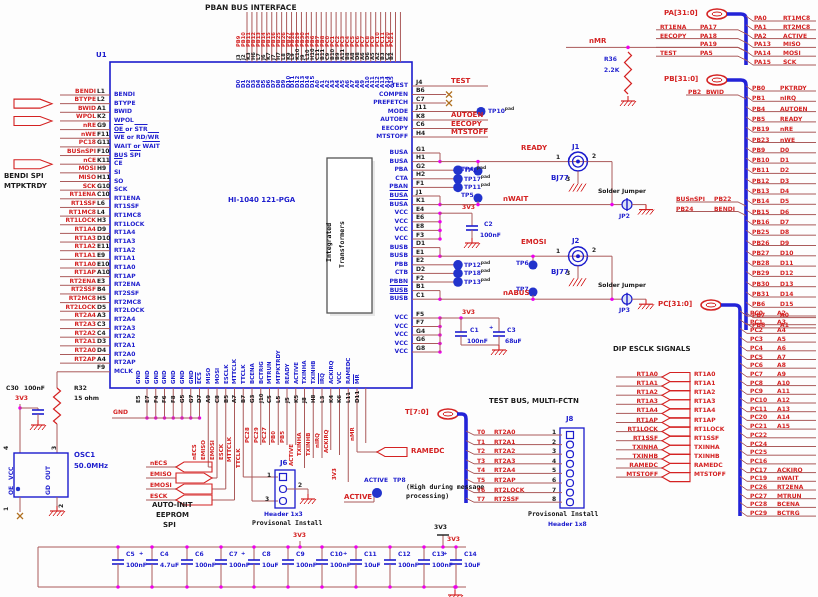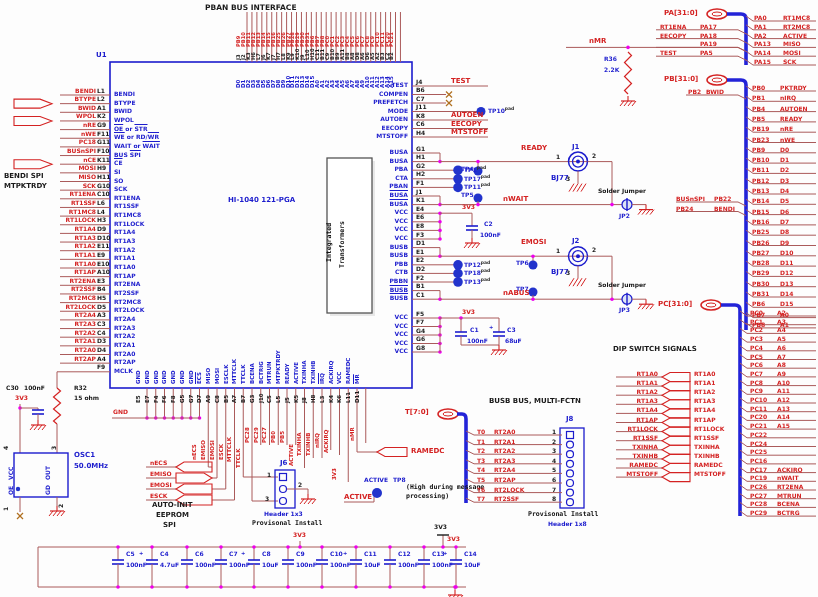--- a/index.html
+++ b/index.html
@@ -601,22 +601,22 @@
     <polygon points="662,458.9 670,454.4 690,454.4 690,463.4 670,463.4" fill="none" stroke="#d42222" stroke-width="1.1"></polygon>
     <line x1="616" y1="468" x2="662" y2="468" stroke="#aa5a5a" stroke-width="1"></line>
     <polygon points="662,468 670,463.5 690,463.5 690,472.5 670,472.5" fill="none" stroke="#d42222" stroke-width="1.1"></polygon>
     <line x1="616" y1="477.1" x2="662" y2="477.1" stroke="#aa5a5a" stroke-width="1"></line>
     <polygon points="662,477.1 670,472.6 690,472.6 690,481.6 670,481.6" fill="none" stroke="#d42222" stroke-width="1.1"></polygon>
   </svg>
 <div id="labels">
   <div class="t k s75" style="left:205px;top:4px">PBAN BUS INTERFACE</div>
   <div class="t k s7" style="left:4px;top:173px">BENDI SPI</div>
   <div class="t k s7" style="left:4px;top:183px">MTPKTRDY</div>
-  <div class="t k s7" style="left:613px;top:346px">DIP SWITCH SIGNALS</div>
-  <div class="t k s7" style="left:489px;top:398px">BUSB BUS, MULTI-FCTN</div>
+  <div class="t k s7" style="left:613px;top:346px">DIP ESCLK SIGNALS</div>
+  <div class="t k s7" style="left:489px;top:398px">TEST BUS, MULTI-FCTN</div>
   <div class="t b s7" style="left:96px;top:52px">U1</div>
   <div class="t b s7" style="left:228px;top:197px">HI-1040 121-PGA</div>
   <div class="t k s7" style="left:152px;top:502px">AUTO-INIT</div>
   <div class="t k s7" style="left:156px;top:512px">EEPROM</div>
   <div class="t k s7" style="left:163px;top:522px">SPI</div>
 <div class="t mono s7 vt" style="left: 334px; top: 254px;">Integrated</div>
     <div class="t mono s7 vt" style="left: 347px; top: 260px;">Transformers</div>
     <div class="t r s5 vt" style="left: 244px; top: 39px;">PB9</div>
     <div class="t k s5 vt" style="left: 244px; top: 52px;">J3</div>
     <div class="t b s55 vt" style="left: 244px; top: 80px;">D0</div>

